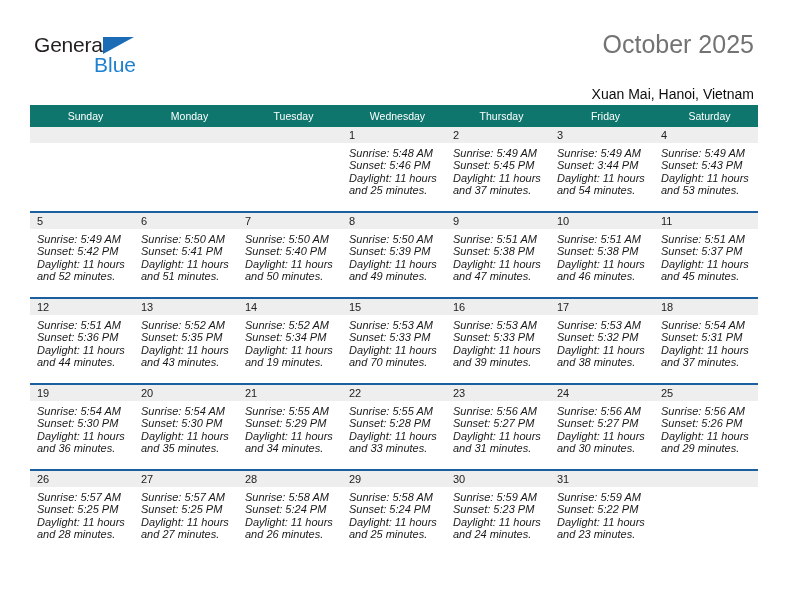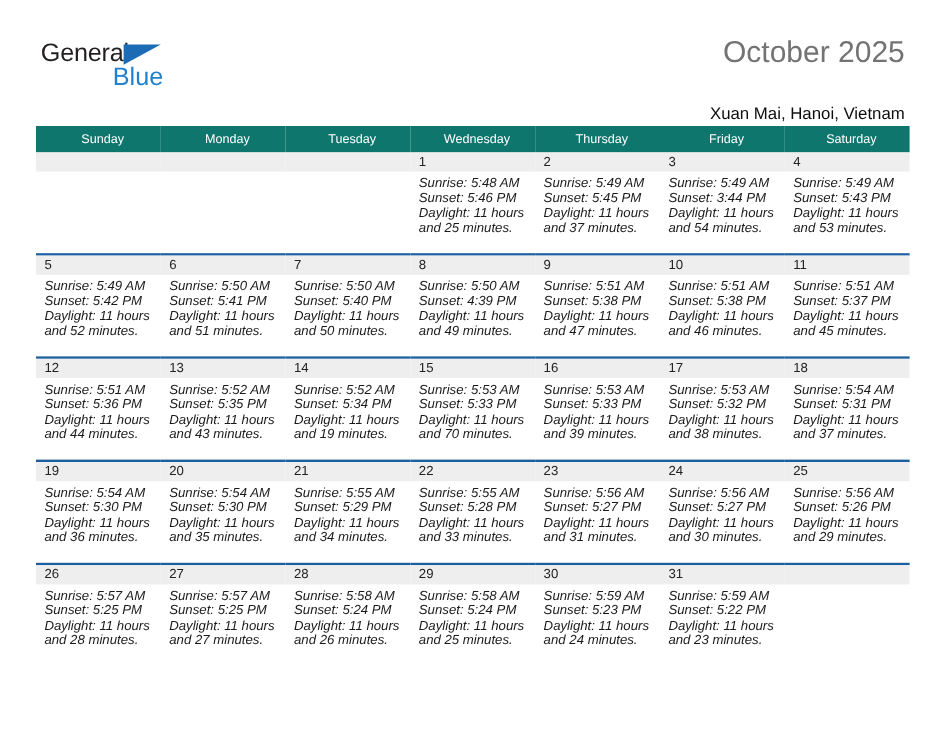--- a/index.html
+++ b/index.html
@@ -272,21 +272,21 @@
                 <div>Daylight: 11 hours</div>
                 <div>and 50 minutes.</div>
               </div>
             </div>
           </td>
           <td>
             <div class="daycell">
               <div class="daynum-band">8</div>
               <div class="daylines">
                 <div>Sunrise: 5:50 AM</div>
-                <div>Sunset: 4:39 PM</div>
+                <div>Sunset: 5:39 PM</div>
                 <div>Daylight: 11 hours</div>
                 <div>and 49 minutes.</div>
               </div>
             </div>
           </td>
           <td>
             <div class="daycell">
               <div class="daynum-band">9</div>
               <div class="daylines">
                 <div>Sunrise: 5:51 AM</div>

